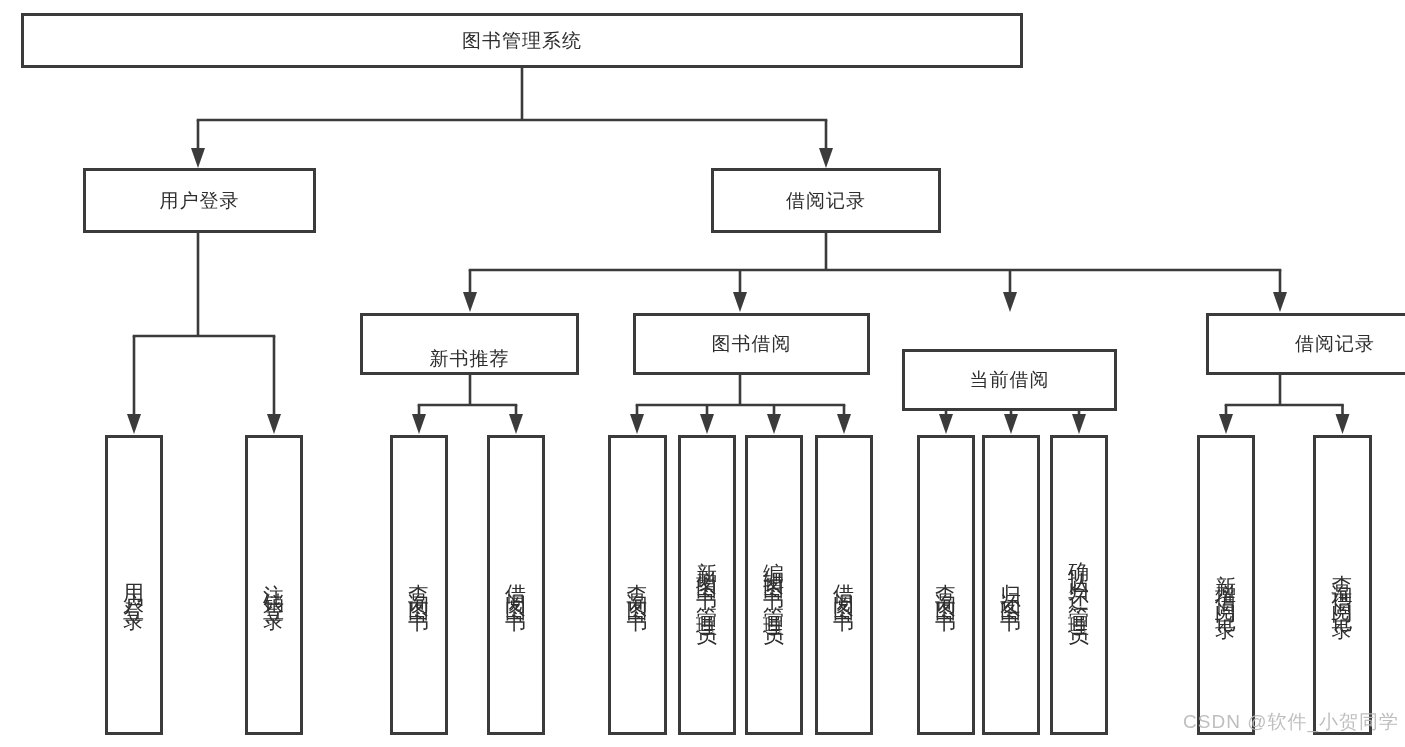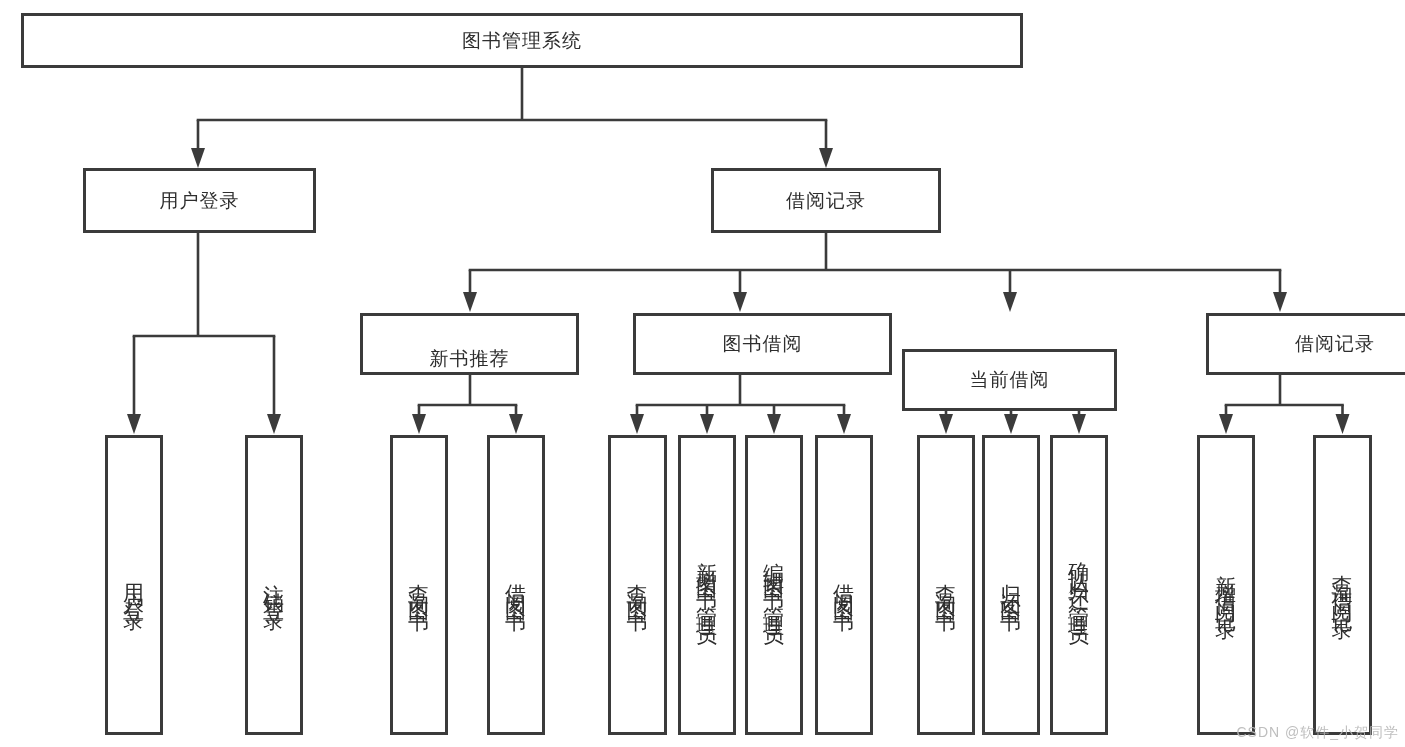--- a/index.html
+++ b/index.html
@@ -48,22 +48,22 @@
     writing-mode: vertical-rl;
     text-orientation: mixed;
     font-size: 21px;
     letter-spacing: 9px;
     line-height: 1;
     white-space: nowrap;
   }
   .watermark {
     position: absolute;
     right: 6px;
-    bottom: 5px;
-    font-size: 14px;
+    bottom: 12px;
+    font-size: 19px;
     letter-spacing: 1px;
     color: var(--watermark-text);
     opacity: 0.92;
     z-index: 3;
     white-space: nowrap;
   }
 </style>
 </head>
 <body>
 
@@ -152,21 +152,21 @@
   <div class="node" style="left:83px; top:168px; width:233px; height:65px;">
     <span class="label">用户登录</span>
   </div>
   <div class="node" style="left:711px; top:168px; width:230px; height:65px;">
     <span class="label">借阅记录</span>
   </div>
 
   <div class="node" style="left:360px; top:313px; width:219px; height:62px;align-items:flex-end;">
     <span class="label">新书推荐</span>
   </div>
-  <div class="node" style="left:633px; top:313px; width:259px; height:62px;">
+  <div class="node" style="left:633px; top:313px; width:237px; height:62px;">
     <span class="label">图书借阅</span>
   </div>
   <div class="node" style="left:902px; top:313px; width:215px; height:62px;margin-top:36px;">
     <span class="label">当前借阅</span>
   </div>
   <div class="node" style="left:1206px; top:313px; width:258px; height:62px;">
     <span class="label">借阅记录</span>
   </div>
 
   <div class="node leaf" style="left:105px; top:435px; width:58px; height:300px;">

